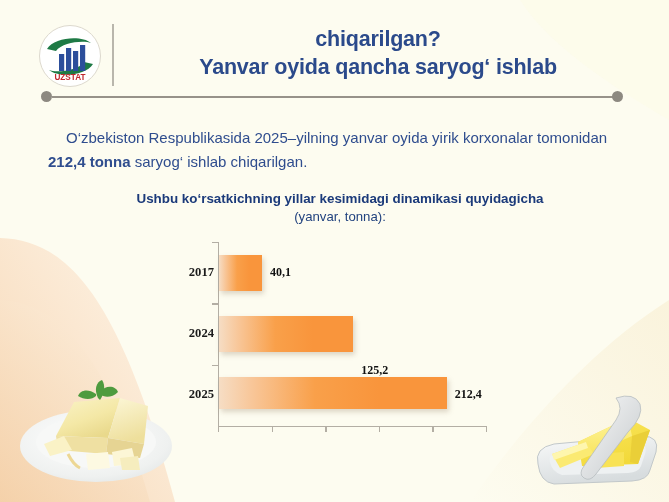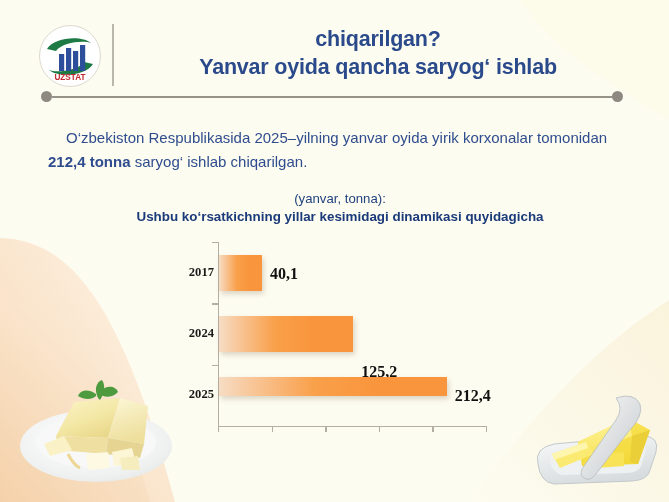--- a/index.html
+++ b/index.html
@@ -89,21 +89,21 @@
     font-size:12.6px; font-weight:bold; color:#1a1a1a;
   }
   .bar {
     position:absolute; left:49px; height:100%;
     background:linear-gradient(to right,#f6ddc4 0%,#f8c79a 14%,#f9a04a 42%,#f9953c 70%,#f9953c 100%);
     box-shadow:2px 3px 5px rgba(140,120,90,0.28);
   }
   .bar-value {
     position:absolute;
     font-family:"Liberation Serif", serif;
-    font-size:16px; font-weight:bold; color:#111;
+    font-size:12px; font-weight:bold; color:#111;
     white-space:nowrap;
   }
 
   
   #butter-photo { position:absolute; left:8px; top:358px; width:182px; height:140px; z-index:2; }
   #butter-dish  { position:absolute; left:520px; top:392px; width:150px; height:108px; z-index:2; }
 </style>
 </head>
 <body>
 
@@ -155,22 +155,22 @@
 
 <div id="divider-line"></div>
 <div class="divider-dot" id="divider-dot-left"></div>
 <div class="divider-dot" id="divider-dot-right"></div>
 
 <div id="paragraph">
   <span class="indent"></span><span>O‘zbekiston Respublikasida 2025–yilning yanvar oyida yirik korxonalar tomonidan </span><b>212,4 tonna</b><span> saryog‘ ishlab chiqarilgan.</span>
 </div>
 
 <div id="chart-heading">
+  <div id="chart-heading-main">Ushbu ko‘rsatkichning yillar kesimidagi dinamikasi quyidagicha</div>
   <div id="chart-heading-sub">(yanvar, tonna):</div>
-  <div id="chart-heading-main">Ushbu ko‘rsatkichning yillar kesimidagi dinamikasi quyidagicha</div>
 </div>
 
 <div id="chart">
   <div id="axis-y"></div>
   <div id="axis-x"></div>
   <div id="ticks">
       <div class="ytick" style="top: 6px;"></div>
       <div class="ytick" style="top: 67.3333px;"></div>
       <div class="ytick" style="top: 128.667px;"></div>
       <div class="xtick" style="left: 48px;"></div>
@@ -184,21 +184,21 @@
       <div class="bar-row" style="top: 18.6667px; height: 36px;">
         <div class="bar-label" style="top: 10px;">2017</div>
         <div class="bar" style="width: 42.9872px;"></div>
         <div class="bar-value" style="left: 99.9872px; top: 10px;">40,1</div>
       </div>
       <div class="bar-row" style="top: 80px; height: 36px;">
         <div class="bar-label" style="top: 10px;">2024</div>
         <div class="bar" style="width: 134.214px;"></div>
         <div class="bar-value" style="left: 191.214px; top: 10px; margin-top: 37px;">125,2</div>
       </div>
-      <div class="bar-row" style="top: 141.333px; height: 19px;">
+      <div class="bar-row" style="top: 141.333px; height: 32px;">
         <div class="bar-label" style="top: 10px;">2025</div>
         <div class="bar" style="width: 227.693px;"></div>
         <div class="bar-value" style="left: 284.693px; top: 10px;">212,4</div>
       </div>
     </div>
 </div>
 
 <svg id="butter-photo" viewBox="0 0 182 140">
   <defs>
     <radialGradient id="plateG" cx="0.45" cy="0.4" r="0.75">

